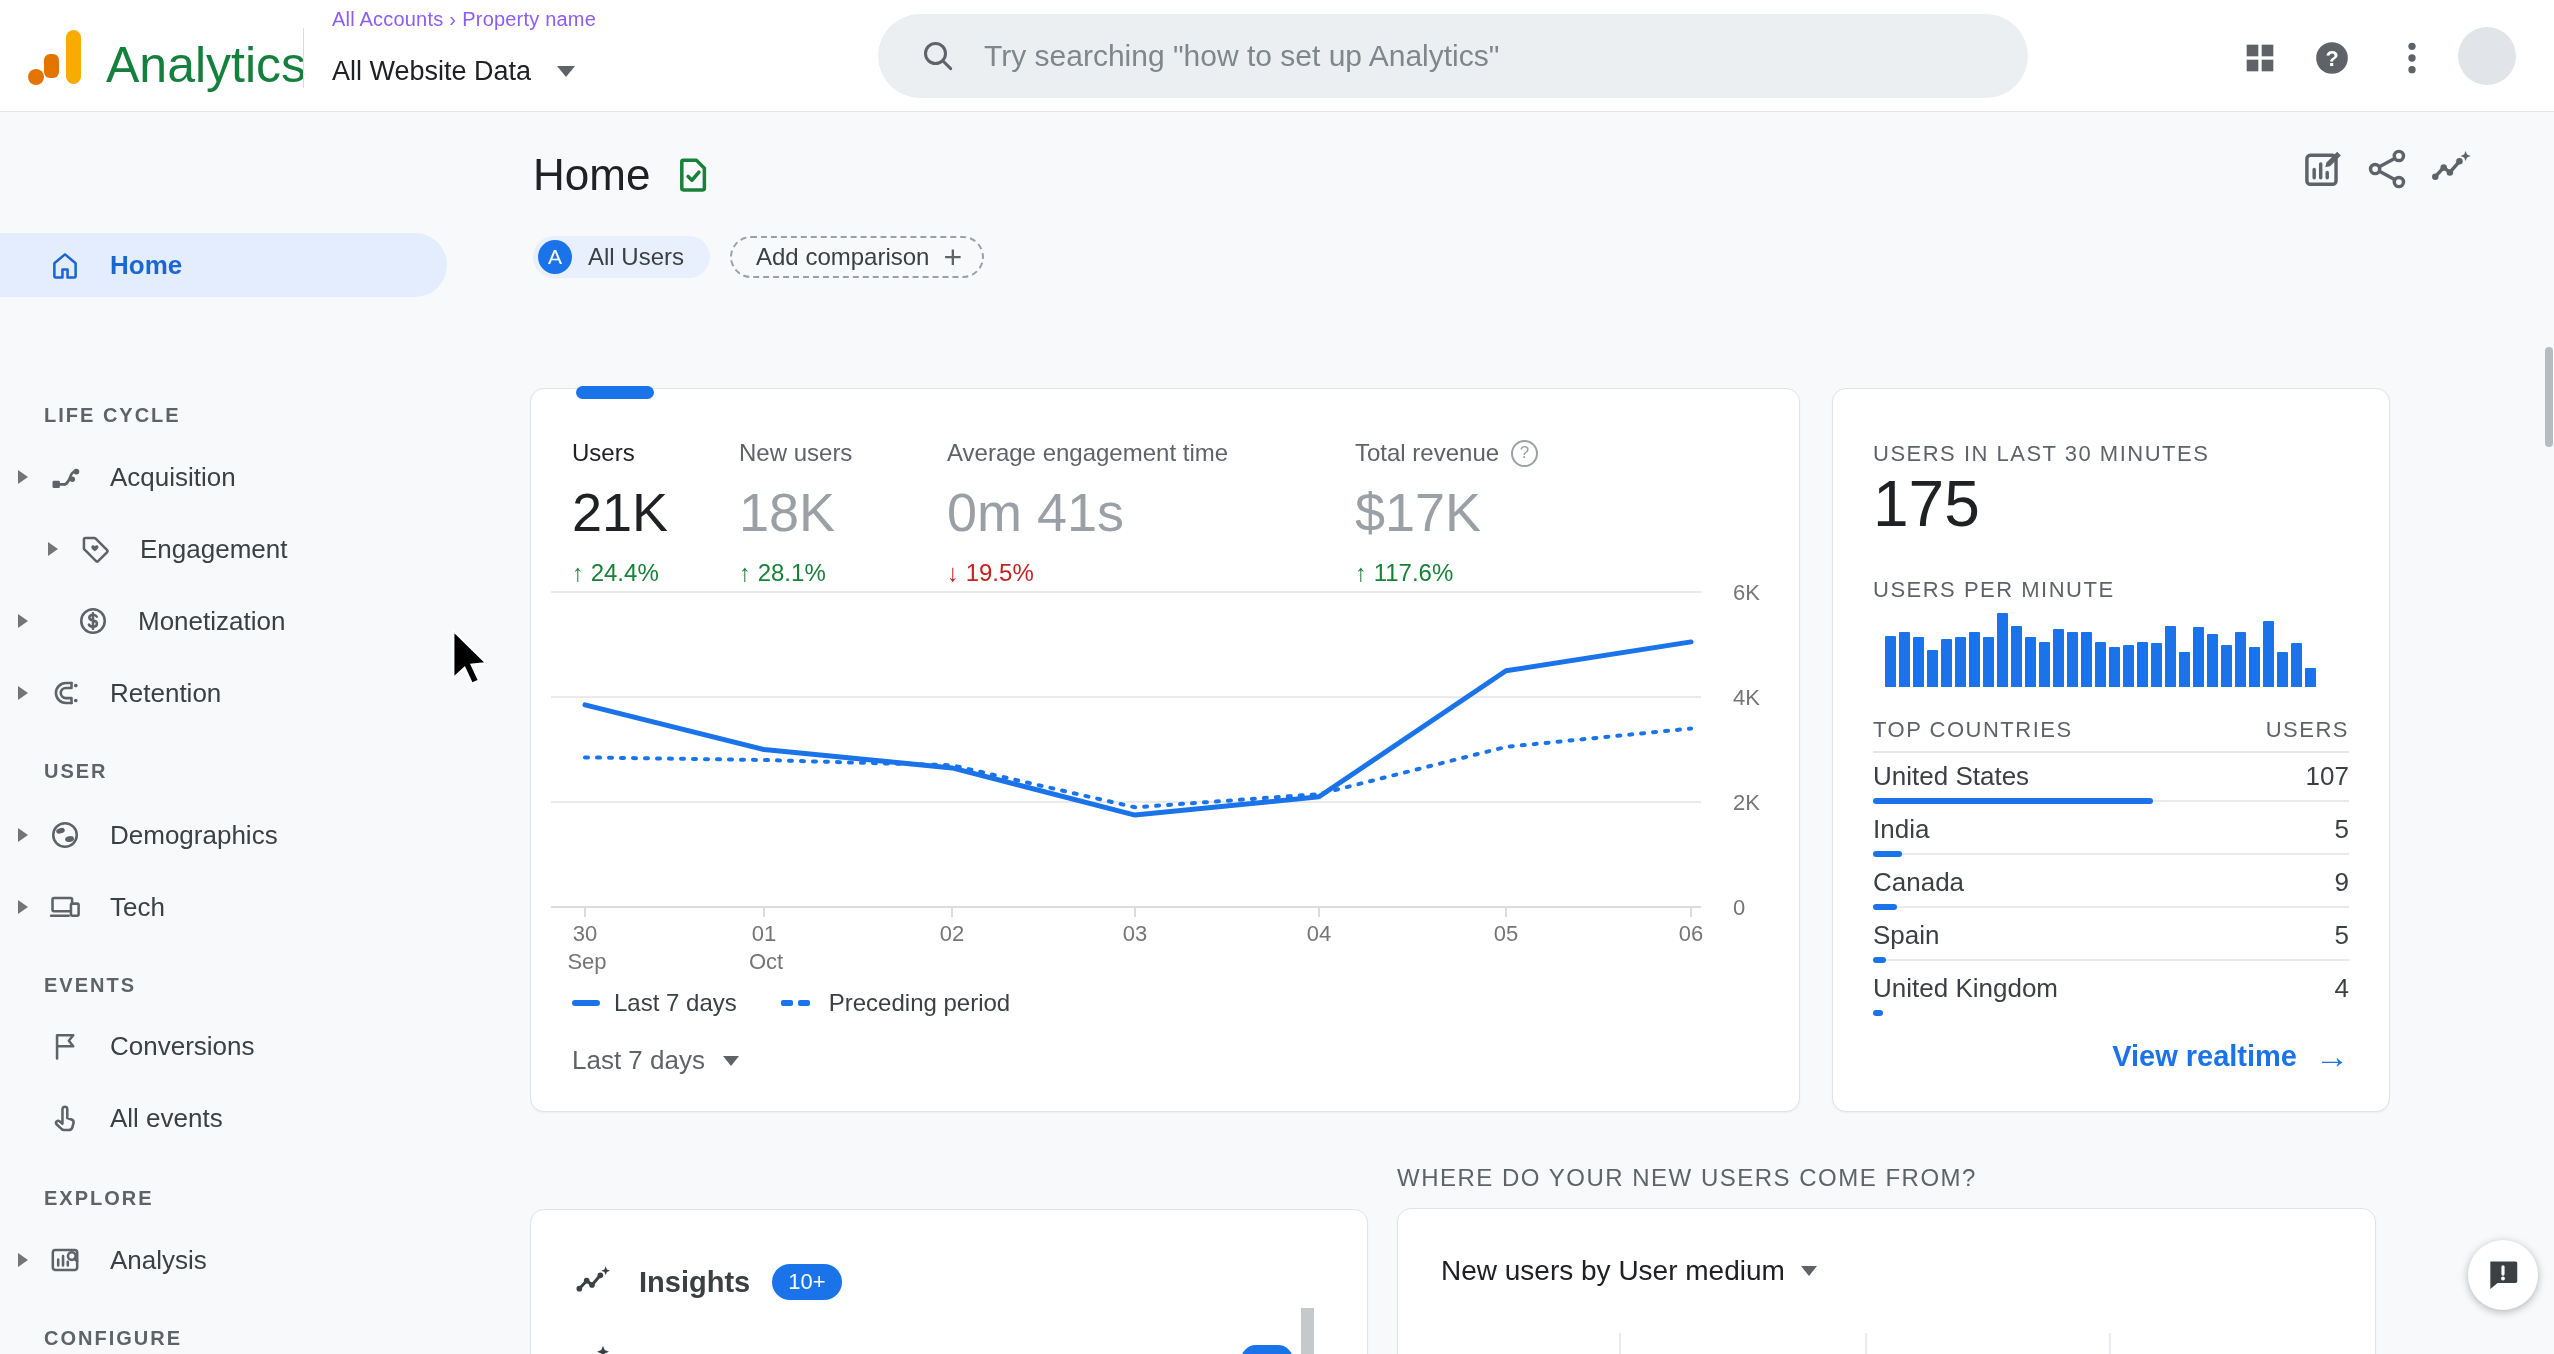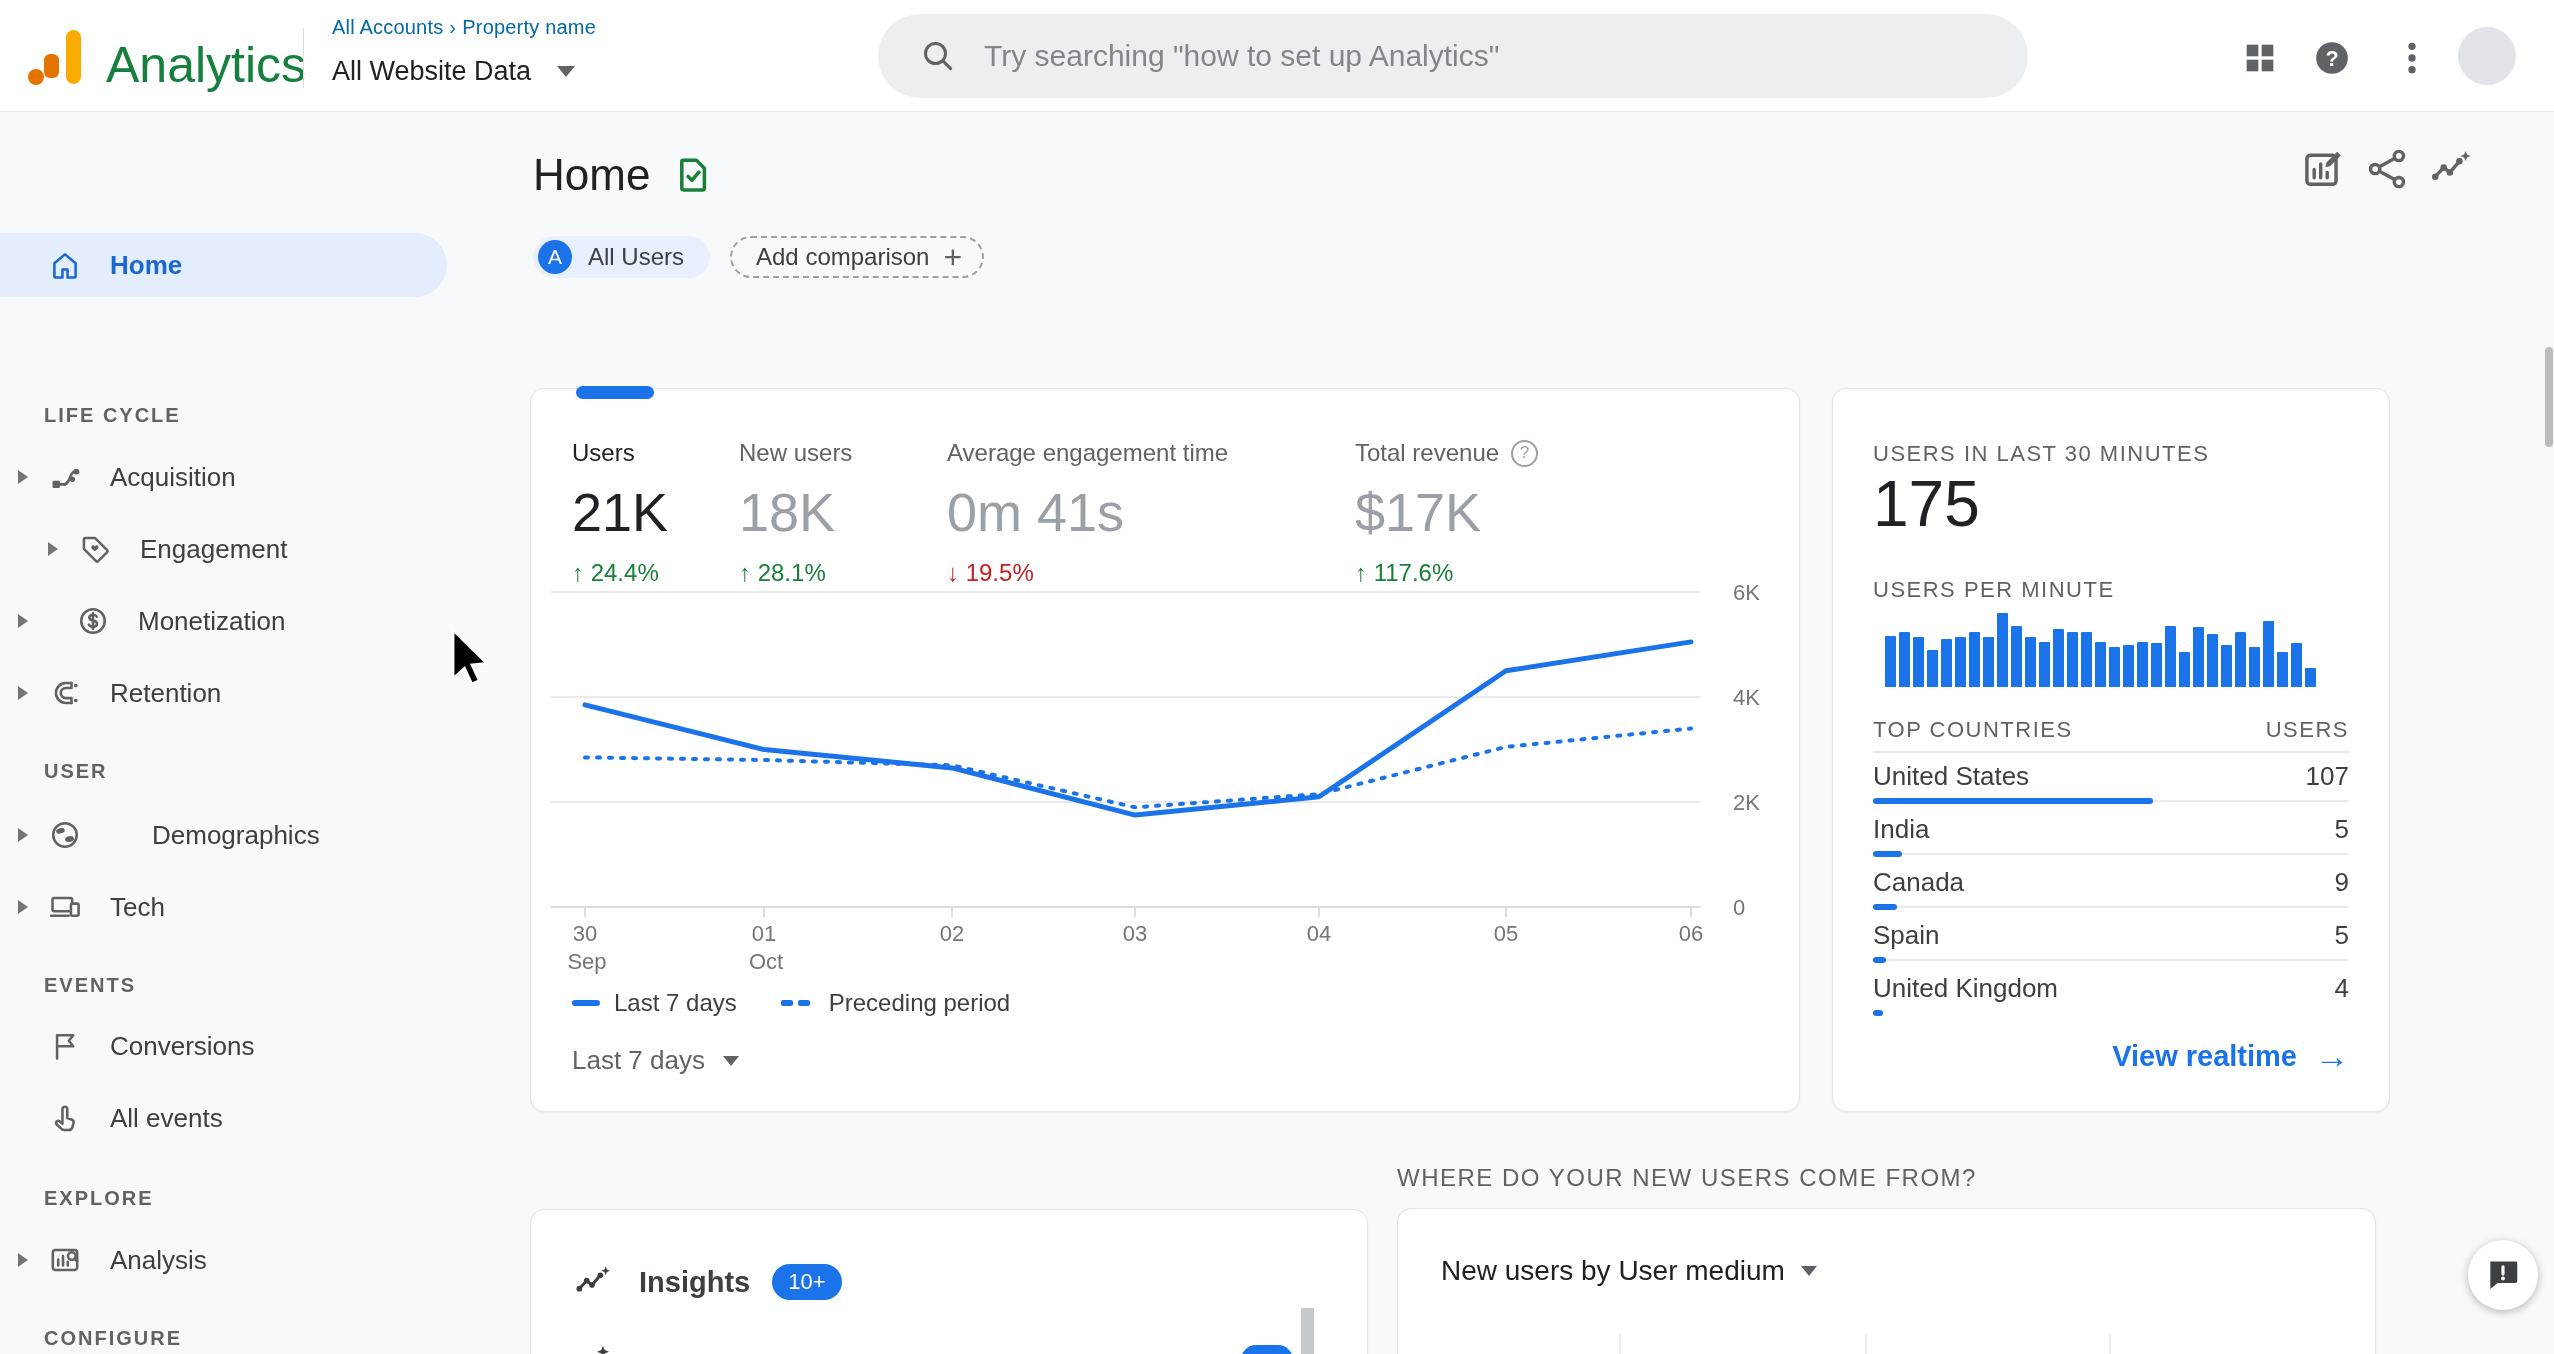--- a/index.html
+++ b/index.html
@@ -11,21 +11,21 @@
   svg { display:block; }
   .s  { fill:none; stroke:#5f6368; stroke-width:1.8; stroke-linecap:round; stroke-linejoin:round; }
   .s .f, svg .f { fill:#5f6368; stroke:none; }
 
   
   #topbar { position:absolute; left:0; top:0; width:2554px; height:112px; background:#ffffff;
             border-bottom:1px solid #e3e6e8; z-index:20; }
   #ga-logo { position:absolute; left:22px; top:24px; width:66px; height:66px; }
   #product-name { position:absolute; left:106px; top:36px; font-size:50px; color:#15803d; }
   #topbar-divider { position:absolute; left:303px; top:28px; width:1px; height:60px; background:#dadce0; }
-  #breadcrumb { position:absolute; left:332px; top:16px; font-size:20px; color:#0369a1; letter-spacing:.2px; }
+  #breadcrumb { position:absolute; left:332px; top:8px; font-size:20px; color:#8b5cf6; letter-spacing:.2px; }
   #breadcrumb span { margin-right:6px; }
   #property-selector { position:absolute; left:332px; top:56px; font-size:27px; color:#202124;
                        display:flex; align-items:center; cursor:pointer; }
   .caret-down { width:0; height:0; border-left:9px solid transparent; border-right:9px solid transparent;
                 border-top:11px solid #5f6368; margin-left:26px; }
   #search-pill { position:absolute; left:878px; top:14px; width:1150px; height:84px; background:#eceff1;
                  border-radius:42px; display:flex; align-items:center; padding-left:40px; }
   #search-input { border:none; outline:none; background:transparent; font-size:30px; color:#202124;
                   width:900px; margin-left:26px; font-family:"Liberation Sans",sans-serif; }
   #search-input::placeholder { color:#80868b; }
@@ -214,21 +214,21 @@
       <span class="side-chevron"></span>
       <svg class="side-icon s" viewBox="0 0 24 24">
         <path d="M16.6 5h-4a7 7 0 0 0 0 14h4"></path>
         <path d="M16.6 5v3.4h-4a3.6 3.6 0 0 0 0 7.2h4V19"></path>
         <circle class="f" cx="19.6" cy="6.7" r="1.3"></circle>
         <circle class="f" cx="19.6" cy="17.3" r="1.3"></circle>
       </svg>
       <span class="side-label">Retention</span>
     </div>
     <div class="side-section" style="top: 638px;">USER</div>
-    <div class="side-item" style="top: 686px; gap: 42px;">
+    <div class="side-item" style="top: 686px;">
       <span class="side-chevron"></span>
       <svg class="side-icon s" viewBox="0 0 24 24">
         <circle cx="12" cy="12" r="8.3"></circle>
         <ellipse class="f" cx="8.8" cy="9" rx="3.1" ry="1.9" transform="rotate(-14 8.8 9)"></ellipse>
         <ellipse class="f" cx="15.2" cy="14.9" rx="3.2" ry="2" transform="rotate(-12 15.2 14.9)"></ellipse>
       </svg>
       <span class="side-label">Demographics</span>
     </div>
     <div class="side-item" style="top: 758px;">
       <span class="side-chevron"></span>

